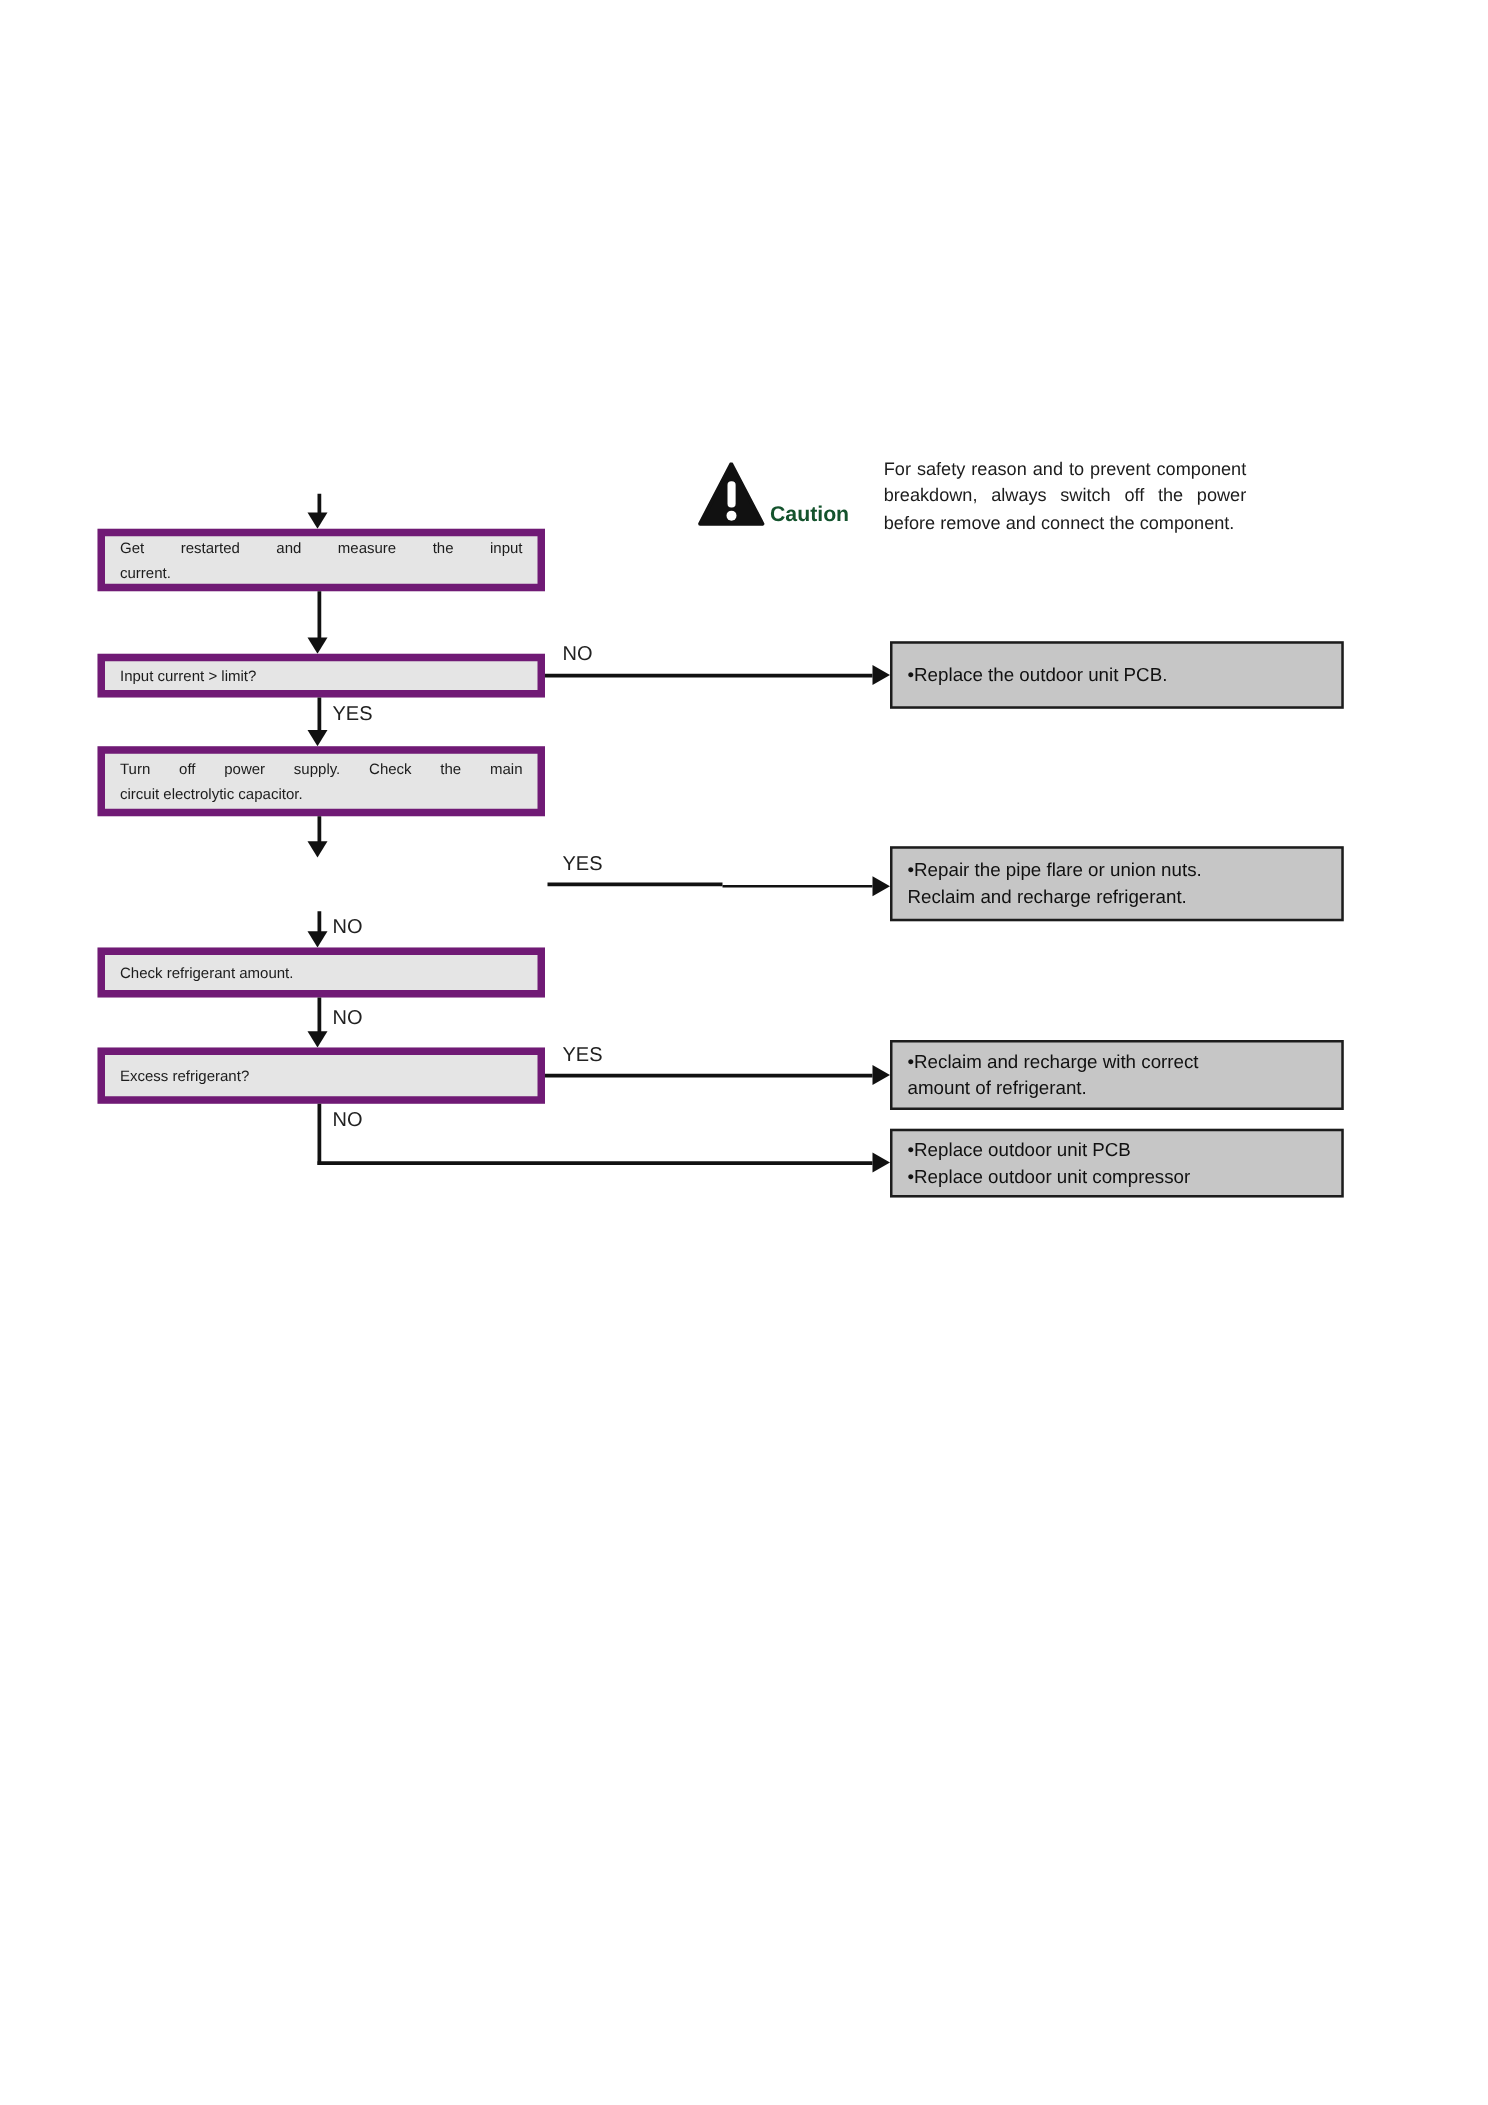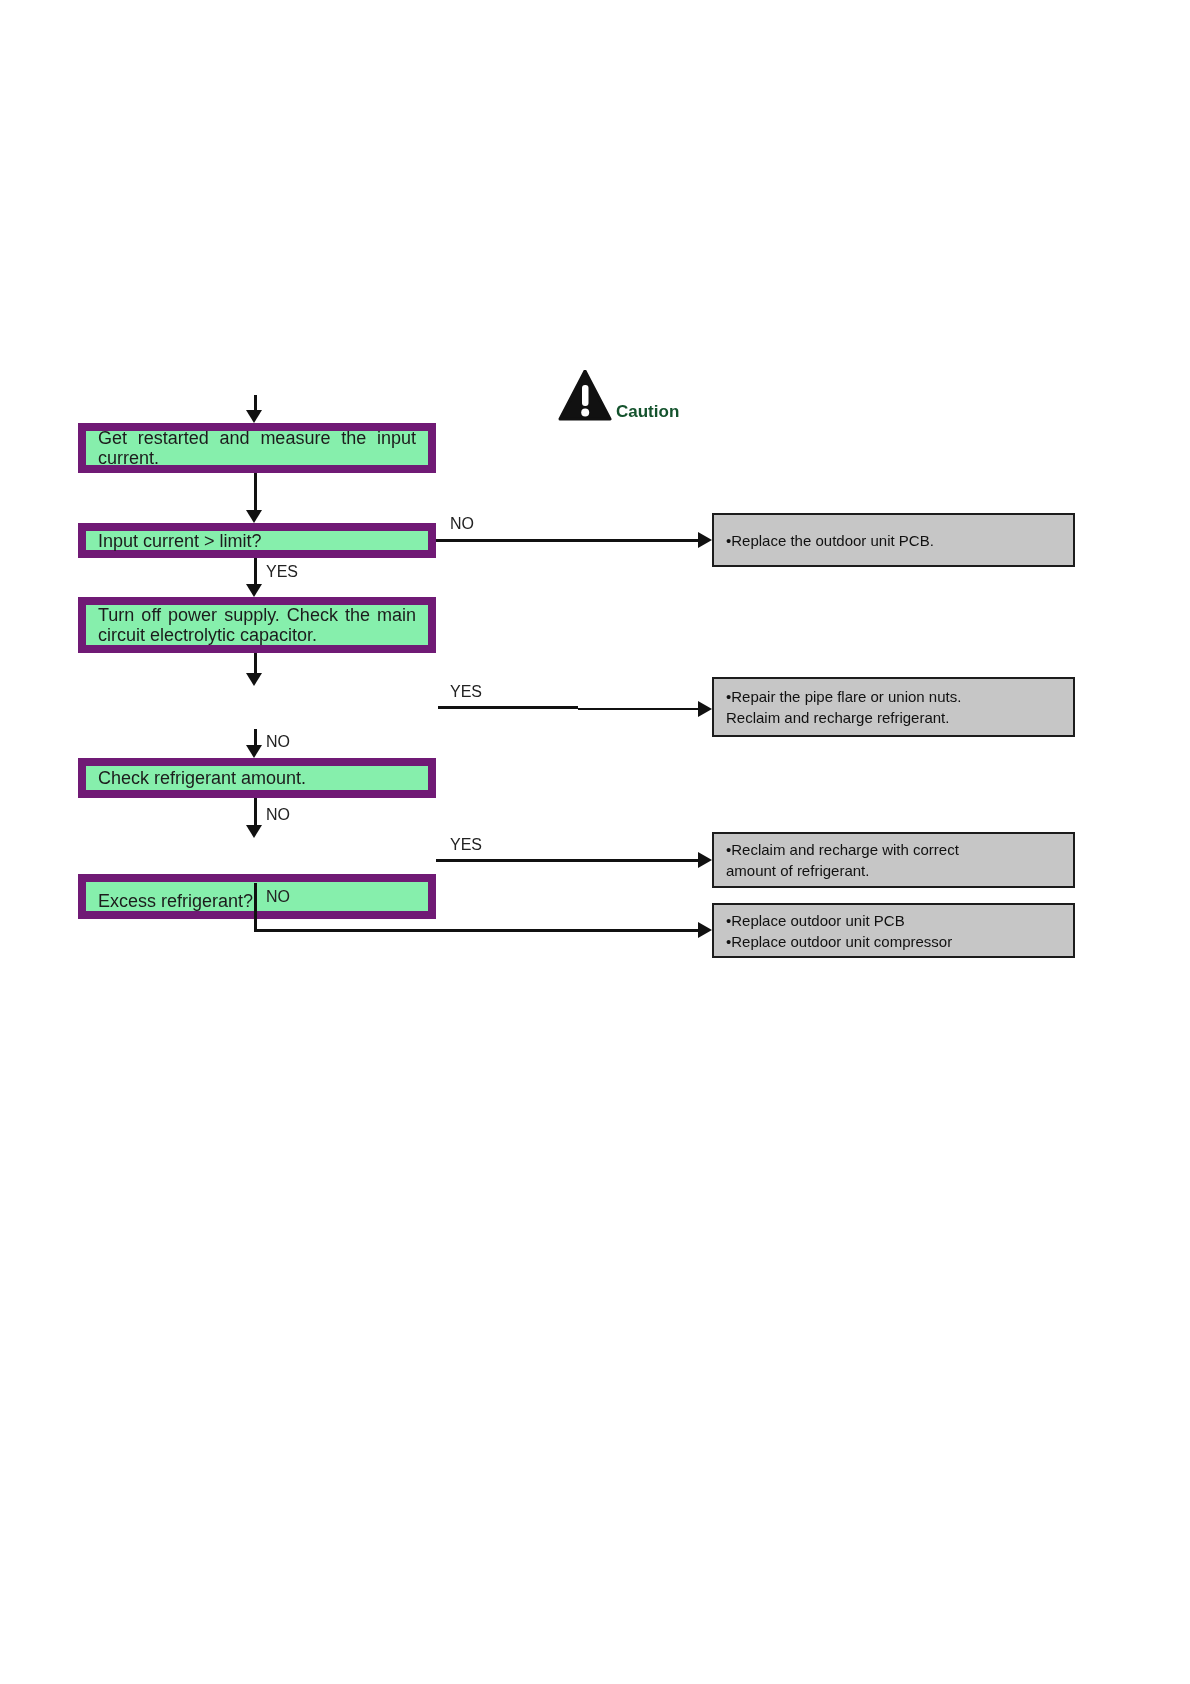--- a/index.html
+++ b/index.html
@@ -11,27 +11,27 @@
     font-family: "Liberation Sans", sans-serif;
     color: #1c1c1c;
     overflow: hidden;
   }
   
   .box {
     position: absolute;
     box-sizing: border-box;
     left: 78px;
     width: 358px;
-    background: #86efac;
-    border: 8px solid #701a75;
+    background: #e5e5e5;
+    border: 6px solid #701a75;
     display: flex;
     flex-direction: column;
     justify-content: center;
     padding: 0 12px 0 12px;
-    font-size: 18px;
+    font-size: 12px;
     line-height: 20px;
     color: #1c1c1c;
   }
   .startbox {
     background: #8e8e8e;
     border: 2px solid #3c3c3c;
     color: #f2f2f2;
     font-size: 16px;
   }
   .action {
@@ -147,21 +147,21 @@
   <div class="ahead-down" style="left:246px; top:745px;"></div>
 
   <div class="box" style="top:758px; height:40px;">
     <div>Check refrigerant amount.</div>
   </div>
 
   <span class="lbl" style="left:266px; top:806px;">NO</span>
   <div class="vline" style="left:254px; top:798px; height:29px;"></div>
   <div class="ahead-down" style="left:246px; top:825px;"></div>
 
-  <div class="box" style="top:874px; height:45px;justify-content:flex-end;">
+  <div class="box" style="top:838px; height:45px;">
     <div>Excess refrigerant?</div>
   </div>
 
   <span class="lbl" style="left:450px; top:836px;">YES</span>
   <div class="hline" style="left:436px; top:859px; width:262px;"></div>
   <div class="ahead-right" style="left:698px; top:852px;"></div>
   <div class="action" style="top:832px; height:56px;">
     <div>
         <div class="ln">•Reclaim and recharge with correct</div>
         <div class="ln">amount of refrigerant.</div>
@@ -180,14 +180,19 @@
   </div>
 
   <div id="caution-icon">
     <svg width="54" height="52" viewBox="0 0 54 52" aria-hidden="true">
       <path d="M27 1 L52 49 L2 49 Z" fill="#111111" stroke="#111111" stroke-width="3" stroke-linejoin="round"></path>
       <rect x="24" y="15" width="6.5" height="21" rx="3" fill="#ffffff"></rect>
       <circle cx="27.2" cy="42.5" r="4" fill="#ffffff"></circle>
     </svg>
   </div>
   <div id="caution-label">Caution</div>
+  <div id="caution-text">
+      <div class="ln jl">For safety reason and to prevent component</div>
+      <div class="ln jl">breakdown, always switch off the power</div>
+      <div class="ln">before remove and connect the component.</div>
+    </div>
 
 </div>
 
 </body></html>

